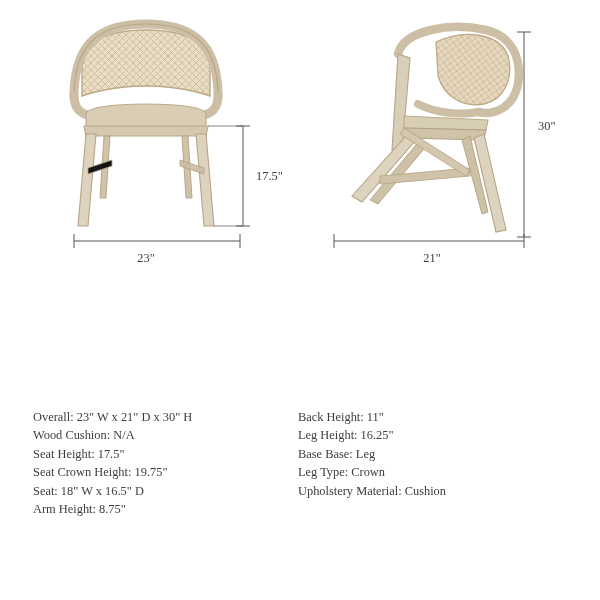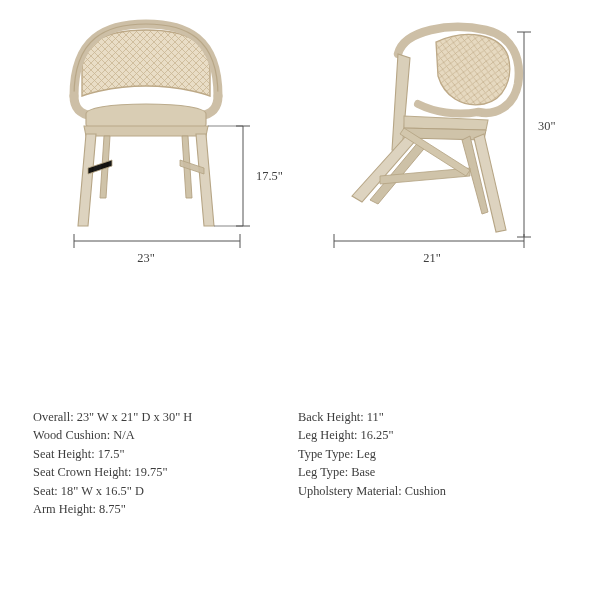--- a/index.html
+++ b/index.html
@@ -177,19 +177,19 @@
       <span class="spec-line">Overall: 23" W x 21" D x 30" H</span>
       <span class="spec-line">Wood Cushion:  N/A</span>
       <span class="spec-line">Seat Height: 17.5"</span>
       <span class="spec-line">Seat Crown Height: 19.75"</span>
       <span class="spec-line">Seat: 18" W x 16.5" D</span>
       <span class="spec-line">Arm Height: 8.75"</span>
     </div>
     <div class="spec-col right">
       <span class="spec-line">Back Height: 11"</span>
       <span class="spec-line">Leg Height: 16.25"</span>
-      <span class="spec-line">Type Type: Leg</span>
-      <span class="spec-line">Leg Type: Base</span>
+      <span class="spec-line">Base Base: Leg</span>
+      <span class="spec-line">Leg Type: Crown</span>
       <span class="spec-line">Upholstery Material: Cushion</span>
     </div>
   </div>
 
 </div>
 
 </body></html>

